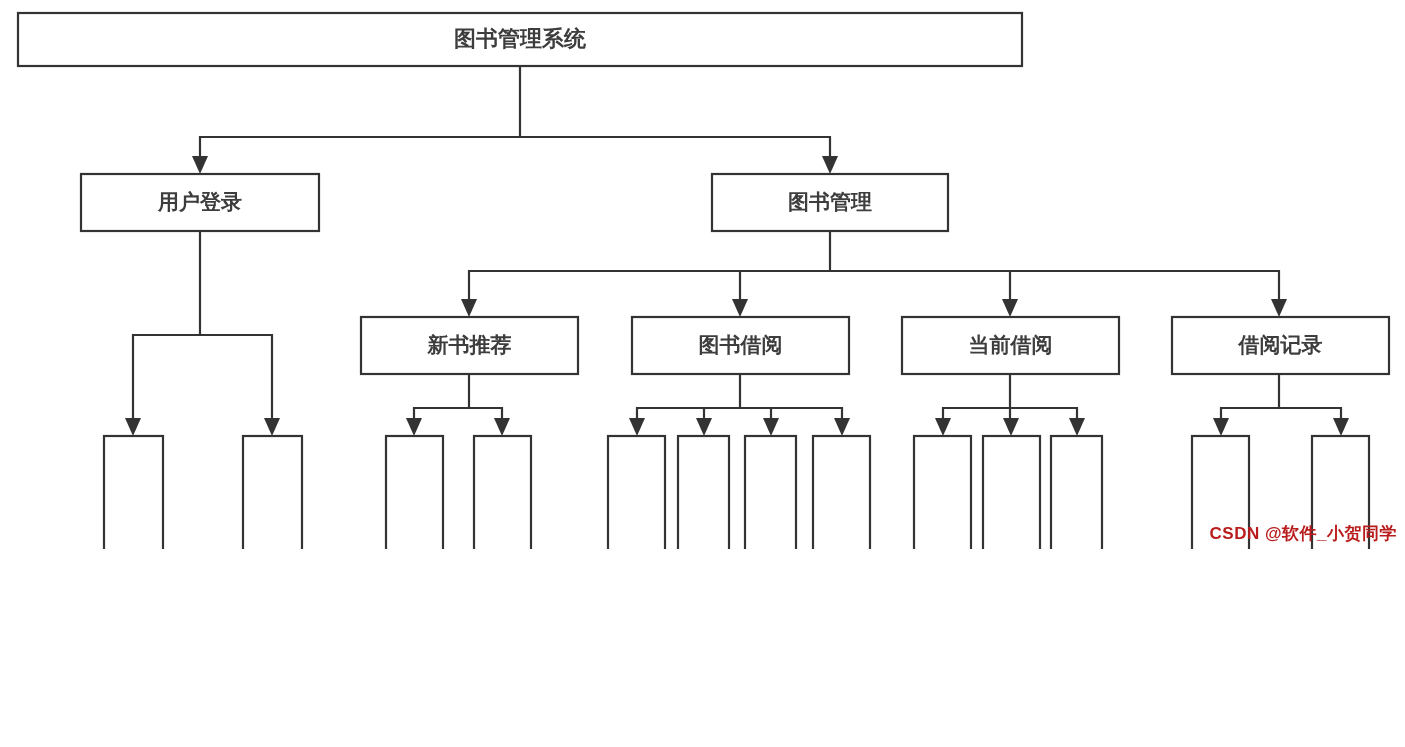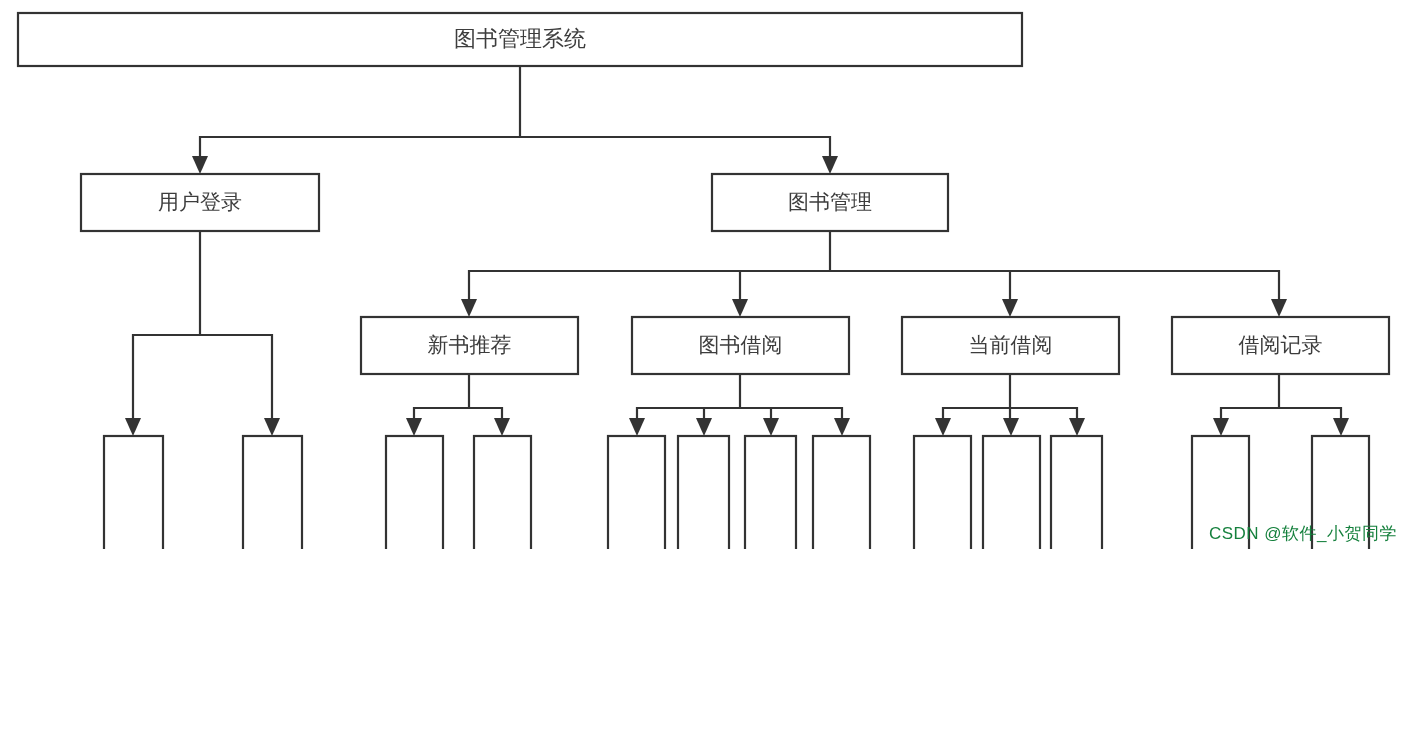--- a/index.html
+++ b/index.html
@@ -10,20 +10,21 @@
   }
   body {
     font-family: "Liberation Sans", "DejaVu Sans", sans-serif;
   }
   #diagram-root {
     position: relative;
     width: 1405px;
     height: 549px;
     background: #ffffff;
     overflow: hidden;
+    font-weight: bold;
   }
   svg.diagram-canvas {
     position: absolute;
     left: 0;
     top: 0;
     width: 1405px;
     height: 747px;
     display: block;
   }
   .node-box {
@@ -70,21 +71,21 @@
     pointer-events: none;
     -webkit-user-select: none;
     user-select: none;
   }
   .watermark {
     position: absolute;
     right: 8px;
     bottom: 4px;
     font-family: "Liberation Sans", "DejaVu Sans", sans-serif;
     font-size: 17px;
-    color: #15803d;
+    color: #b91c1c;
     letter-spacing: 0.5px;
     white-space: nowrap;
     pointer-events: none;
   }
 </style>
 </head>
 <body>
 
 <div id="diagram-root">
 

